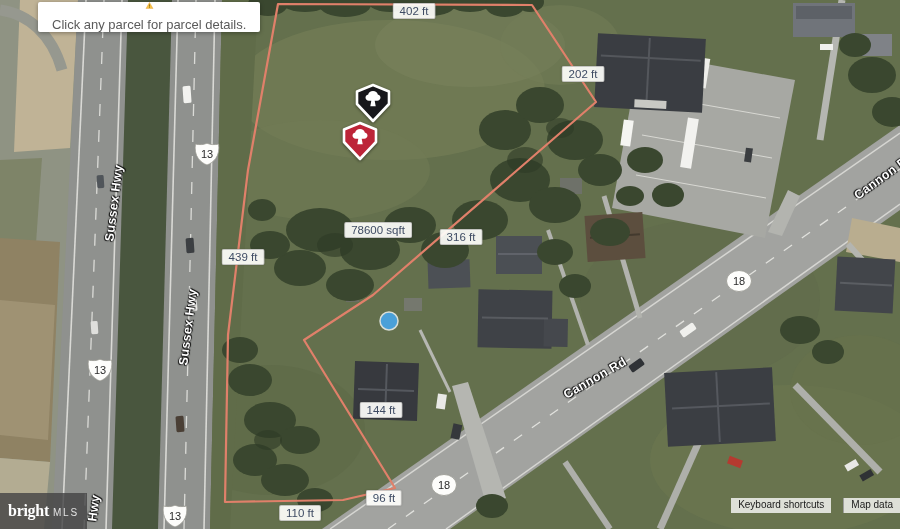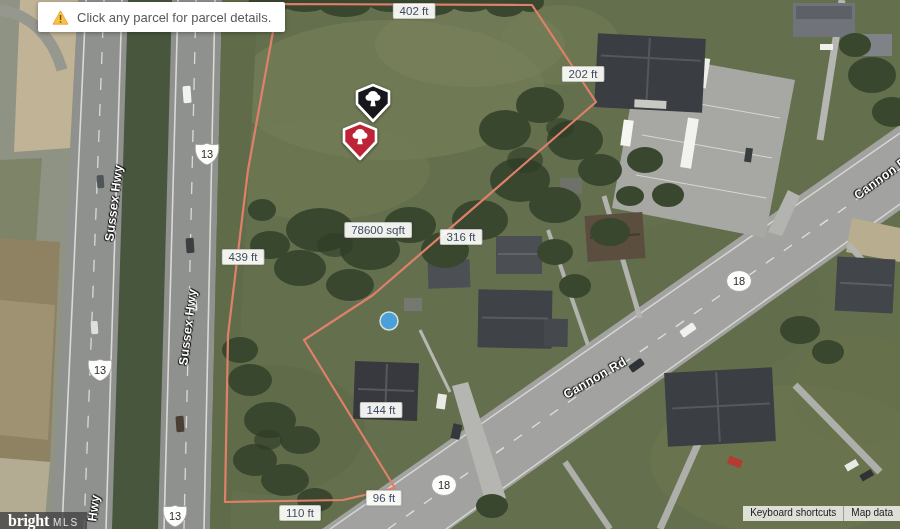--- a/index.html
+++ b/index.html
@@ -31,33 +31,33 @@
   .shield text{font-family:"Liberation Sans",sans-serif;font-size:11px;fill:#2b2b2b;}
 
   
   .marker{position:absolute;transform:translate(-50%,-50%);cursor:pointer;}
   .marker svg{display:block;filter:drop-shadow(0 1px 1.5px rgba(0,0,0,.45));}
 
   
   .banner{
     position:absolute;left:38px;top:2px;height:30px;display:flex;align-items:center;gap:8px;
     background:#fff;padding:0 14px;border-radius:2px;box-shadow:0 1px 4px rgba(0,0,0,.35);
-    color:#5a5a5a;font-size:13px;white-space:nowrap;
+    color:#5a5a5a;font-size:13px;white-space:nowrap;flex-direction:column;
   }
 
   
   .logo{
-    position:absolute;left:0;bottom:0;width:87px;height:17px;
+    position:absolute;left:0;bottom:0;width:87px;height:36px;
     background:rgba(66,66,68,.8);display:flex;align-items:center;justify-content:center;gap:4px;
   }
   .logo .brand{font-family:"Liberation Serif",serif;font-weight:bold;font-size:16px;color:#fff;letter-spacing:-.3px;line-height:1;}
   .logo .suffix{font-size:10px;color:#e2e2e2;letter-spacing:1.8px;margin-top:3px;}
 
   
-  .attr-bar{position:absolute;right:0;bottom:8px;display:flex;height:15px;font-size:10px;color:#1a1a1a;}
+  .attr-bar{position:absolute;right:0;bottom:16px;display:flex;height:15px;font-size:10px;color:#1a1a1a;gap:12px;}
   .attr-bar .chip{background:rgba(248,248,246,.82);padding:1px 7px 0 7px;white-space:nowrap;}
   .attr-bar .chip+.chip{border-left:1px solid rgba(130,130,130,.7);}
   .attr-bar .chip.kbd{cursor:pointer;}
 </style>
 </head>
 <body>
 
 <div id="app">
 
   <svg class="map" viewBox="0 0 900 529" preserveAspectRatio="none">

